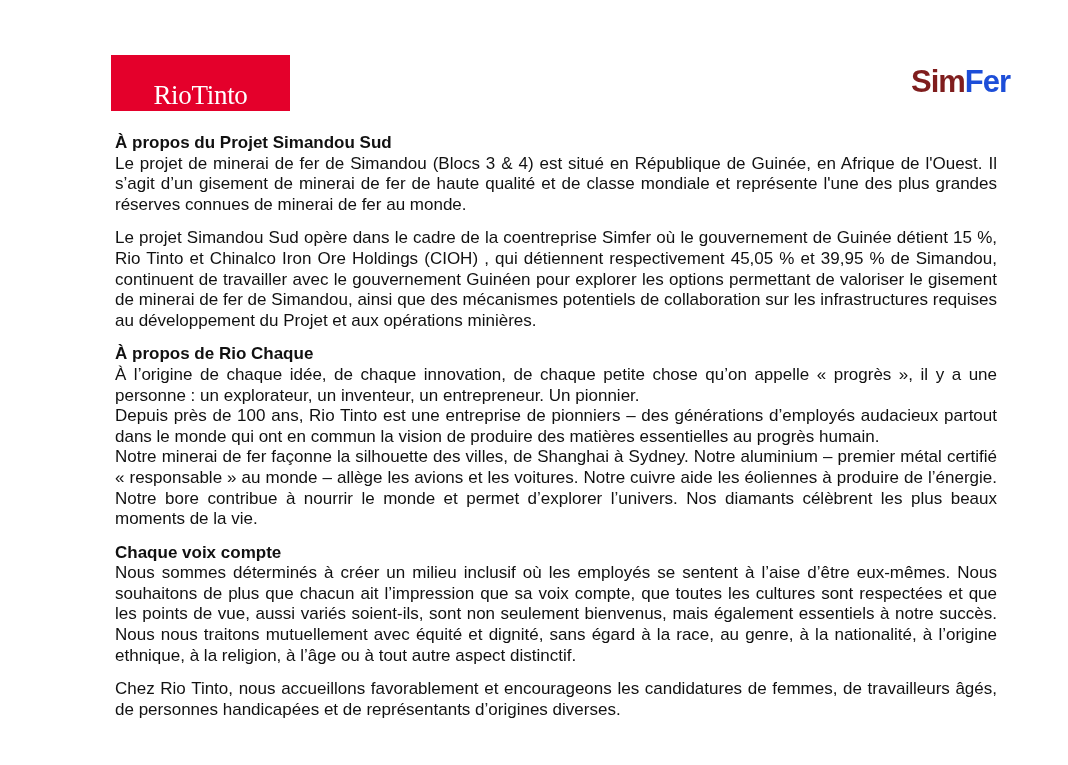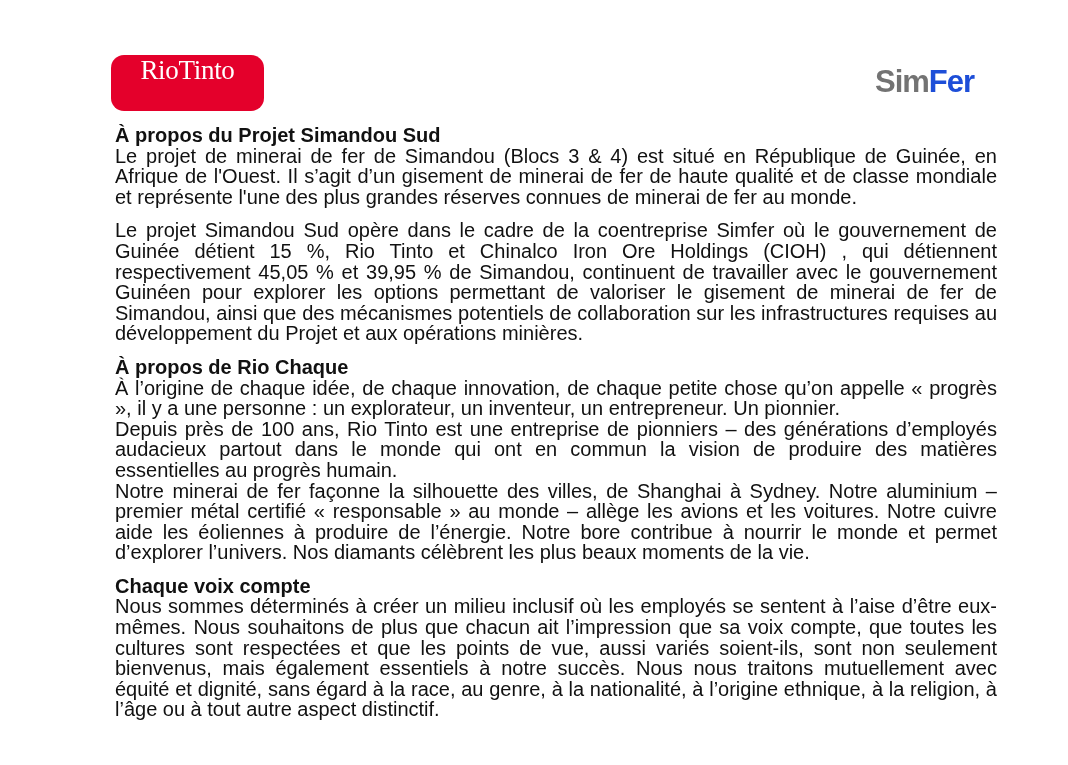--- a/index.html
+++ b/index.html
@@ -1,38 +1,38 @@
 <!DOCTYPE html>
 <html><head>
   <meta charset="utf-8">
   <style>
     html, body { margin: 0; padding: 0; background: #ffffff; }
     body {
       width: 1068px; height: 765px; position: relative; overflow: hidden;
       font-family: "Liberation Sans", sans-serif; color: #111111;
     }
     .logo-rio {
-      position: absolute; left: 111px; top: 55px; width: 153px; height: 56px;
+      position: absolute; left: 111px; top: 55px; width: 179px; height: 56px;
       background: #e4002b;
-      display: flex; align-items: flex-start; justify-content: center; border-radius: 13px;
+      display: flex; align-items: flex-end; justify-content: center;
     }
     .logo-rio span {
       font-family: "Liberation Serif", serif; color: #ffffff;
       font-size: 27px; letter-spacing: -0.3px;
     }
     .logo-simfer {
       position: absolute; left: 875px; top: 64px;
       font-family: "Liberation Sans", sans-serif; font-weight: bold;
       font-size: 31px; letter-spacing: -1px; line-height: 36px;
     }
-    .logo-simfer .sim { color: #737373; }
+    .logo-simfer .sim { color: #7f1d1d; margin-left: 36px; }
     .logo-simfer .fer { color: #1d4ed8; }
     .content {
-      position: absolute; left: 115px; top: 125px; width: 882px;
-      font-size: 20px; line-height: 20.6px;
+      position: absolute; left: 115px; top: 133px; width: 882px;
+      font-size: 17px; line-height: 20.6px;
     }
     .section { margin: 0; }
     .section + .section { margin-top: 13px; }
     .heading { font-weight: bold; display: block; }
     .para { display: block; text-align: justify; }
   </style>
 </head>
 <body>
 
 <div class="logo-rio">
@@ -54,13 +54,16 @@
   <div class="section">
     <span class="heading">À propos de Rio Chaque</span>
     <span class="para">À l’origine de chaque idée, de chaque innovation, de chaque petite chose qu’on appelle « progrès », il y a une personne : un explorateur, un inventeur, un entrepreneur. Un pionnier.</span>
     <span class="para">Depuis près de 100 ans, Rio Tinto est une entreprise de pionniers – des générations d’employés audacieux partout dans le monde qui ont en commun la vision de produire des matières essentielles au progrès humain.</span>
     <span class="para">Notre minerai de fer façonne la silhouette des villes, de Shanghai à Sydney. Notre aluminium – premier métal certifié « responsable » au monde – allège les avions et les voitures. Notre cuivre aide les éoliennes à produire de l’énergie. Notre bore contribue à nourrir le monde et permet d’explorer l’univers. Nos diamants célèbrent les plus beaux moments de la vie.</span>
   </div>
   <div class="section">
     <span class="heading">Chaque voix compte</span>
     <span class="para">Nous sommes déterminés à créer un milieu inclusif où les employés se sentent à l’aise d’être eux-mêmes. Nous souhaitons de plus que chacun ait l’impression que sa voix compte, que toutes les cultures sont respectées et que les points de vue, aussi variés soient-ils, sont non seulement bienvenus, mais également essentiels à notre succès. Nous nous traitons mutuellement avec équité et dignité, sans égard à la race, au genre, à la nationalité, à l’origine ethnique, à la religion, à l’âge ou à tout autre aspect distinctif.</span>
   </div>
+  <div class="section">
+    <span class="para">Chez Rio Tinto, nous accueillons favorablement et encourageons les candidatures de femmes, de travailleurs âgés, de personnes handicapées et de représentants d’origines diverses.</span>
+  </div>
 </div>
 
 </body></html>

